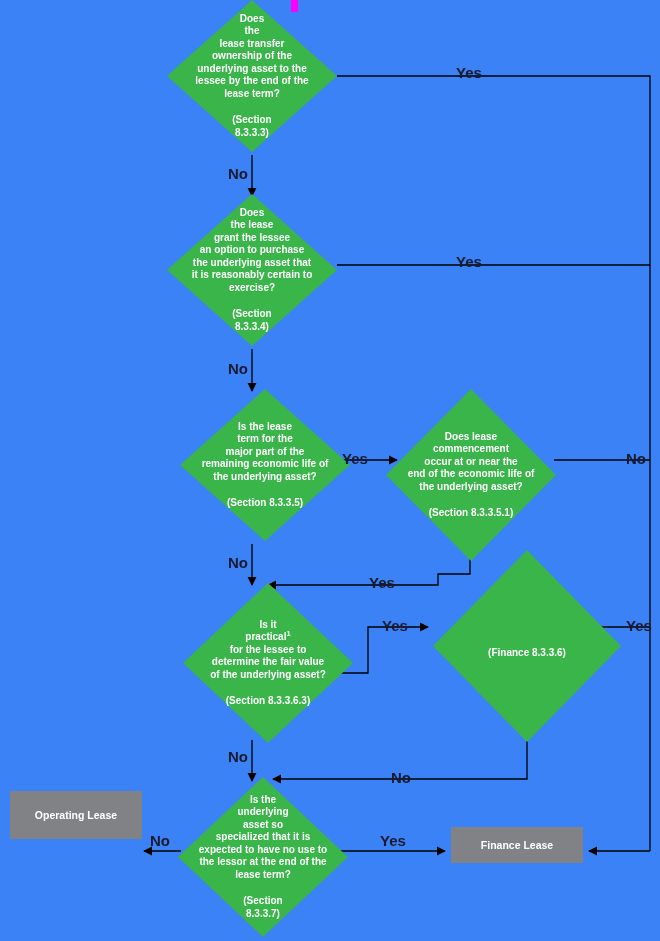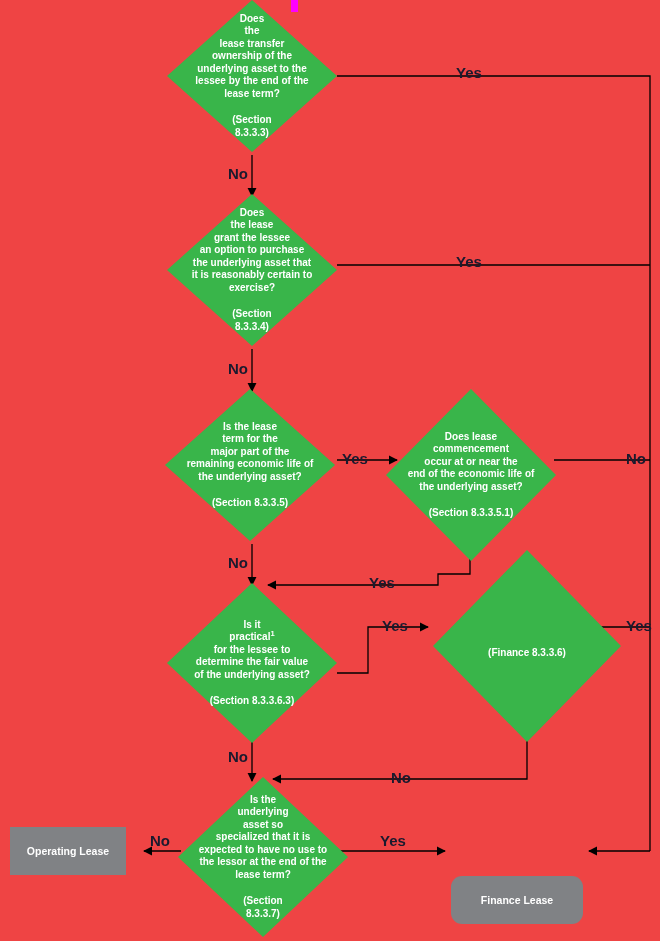--- a/index.html
+++ b/index.html
@@ -8,21 +8,21 @@
     padding: 0;
     background: #ffffff;
   }
   body {
     font-family: "Liberation Sans", sans-serif;
   }
   #canvas {
     position: relative;
     width: 660px;
     height: 941px;
-    background: #ef4444;
+    background: #3b82f6;
     overflow: hidden;
   }
   svg#wires {
     position: absolute;
     left: 0;
     top: 0;
     width: 660px;
     height: 941px;
   }
   .node {
@@ -157,21 +157,21 @@
 grant the lessee
 an option to purchase
 the underlying asset that
 it is reasonably certain to
 exercise?</span>
       <span class="sec">(Section
 8.3.3.4)</span>
     </div>
   </div>
 
-  <div class="node diamond" style="left:165px; top:389px; width:170px; height:152px;">
+  <div class="node diamond" style="left:180px; top:389px; width:170px; height:152px;">
     <div class="shape"></div>
     <div class="label">
       <span class="q">Is the lease
 term for the
 major part of the
 remaining economic life of
 the underlying asset?</span>
       <span class="sec">(Section 8.3.3.5)</span>
     </div>
   </div>
@@ -181,21 +181,21 @@
     <div class="label">
       <span class="q">Does lease
 commencement
 occur at or near the
 end of the economic life of
 the underlying asset?</span>
       <span class="sec">(Section 8.3.3.5.1)</span>
     </div>
   </div>
 
-  <div class="node diamond" style="left:167px; top:583px; width:170px; height:160px;">
+  <div class="node diamond" style="left:183px; top:583px; width:170px; height:160px;">
     <div class="shape"></div>
     <div class="label">
       <span class="q"><span>Is it
 practical</span><sup>1</sup><span>
 for the lessee to
 determine the fair value
 of the underlying asset?</span></span>
       <span class="sec">(Section 8.3.3.6.3)</span>
     </div>
   </div>
@@ -215,24 +215,24 @@
 asset so
 specialized that it is
 expected to have no use to
 the lessor at the end of the
 lease term?</span>
       <span class="sec">(Section
 8.3.3.7)</span>
     </div>
   </div>
 
-  <div class="termbox" style="left:10px; top:827px; width:116px; height:48px;">
+  <div class="termbox" style="left:10px; top:791px; width:132px; height:48px;">
     <span>Operating Lease</span>
   </div>
-  <div class="termbox" style="left:451px; top:876px; width:132px; height:48px;border-radius:11px;">
+  <div class="termbox" style="left:451px; top:827px; width:132px; height:36px;">
     <span>Finance Lease</span>
   </div>
 
   <div class="edgelabel" style="left:456px; top:64px;">Yes</div>
   <div class="edgelabel" style="left:228px; top:165px;">No</div>
 
   <div class="edgelabel" style="left:456px; top:253px;">Yes</div>
   <div class="edgelabel" style="left:228px; top:360px;">No</div>
 
   <div class="edgelabel" style="left:342px; top:450px;">Yes</div>

